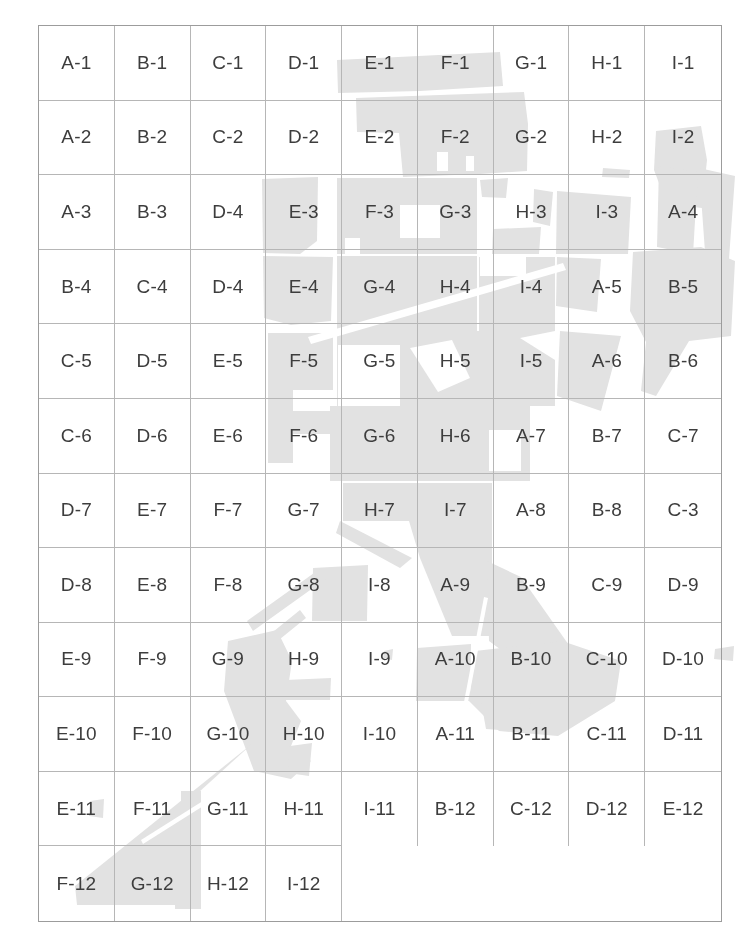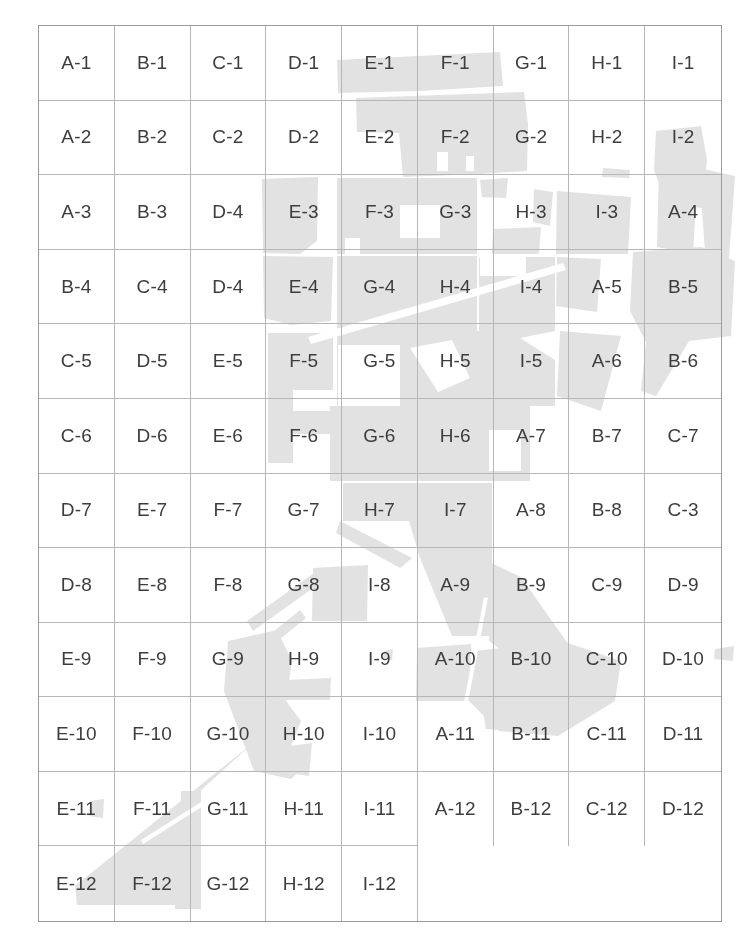--- a/index.html
+++ b/index.html
@@ -391,23 +391,20 @@
       <div class="grid-cell">
         <span>G-11</span>
       </div>
       <div class="grid-cell">
         <span>H-11</span>
       </div>
       <div class="grid-cell">
         <span>I-11</span>
       </div>
       <div class="grid-cell">
-        <span>A-12</span>
-      </div>
-      <div class="grid-cell">
         <span>B-12</span>
       </div>
       <div class="grid-cell">
         <span>C-12</span>
       </div>
       <div class="grid-cell">
         <span>D-12</span>
       </div>
       <div class="grid-cell">
         <span>E-12</span>

